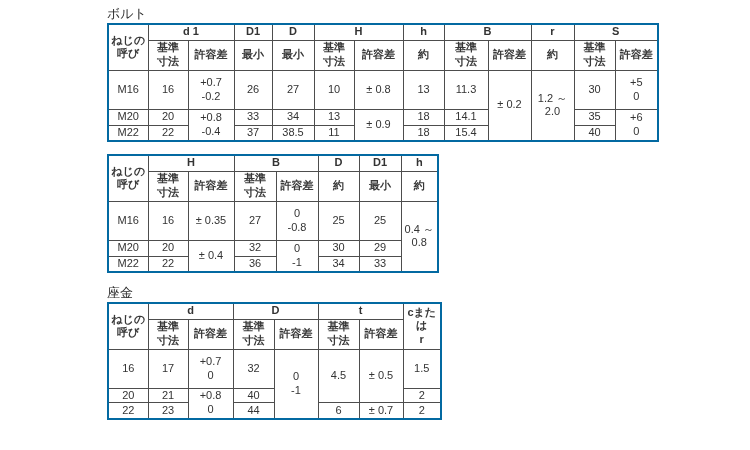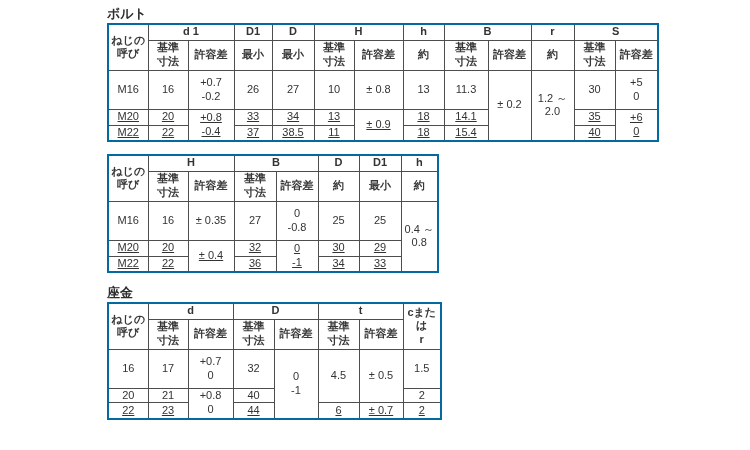--- a/index.html
+++ b/index.html
@@ -8,21 +8,21 @@
     background: #ffffff;
     font-family: "Liberation Sans", sans-serif;
     color: #333333;
     overflow: hidden;
   }
   .page { padding: 6px 0 0 107px; }
   .sec { margin: 0; }
   .sec + .sec { margin-top: 12px; }
   .tbl-title {
     font-size: 13px;
-    font-weight: bold;
+    font-weight: normal;
     color: #2e2e2e;
     line-height: 15px;
     margin: 0 0 2px 0;
   }
   table.spec {
     border-collapse: collapse;
     table-layout: fixed;
     border: 2px solid #0369a1;
   }
   table.spec td {
@@ -33,21 +33,21 @@
     font-size: 11px;
     line-height: 1.25;
     white-space: pre-line;
     overflow: hidden;
   }
   td.hdr { font-size: 10px; font-weight: bold; color: #383838; }
   td.sym { font-size: 11.5px; font-weight: bold; }
   tr.hrow1 { height: 16px; }
   tr.hrow2 { height: 30px; margin-left: 44px; }
   tr.r-tall { height: 39px; }
-  tr.r-short { height: 16px; text-decoration: underline; }
+  tr.r-short { height: 16px; }
   tr.r-short2 { height: 14px; }
 </style>
 </head>
 <body>
 
 <div class="page">
 
   <section class="sec">
     <div class="tbl-title">ボルト</div>
     <table class="spec">

